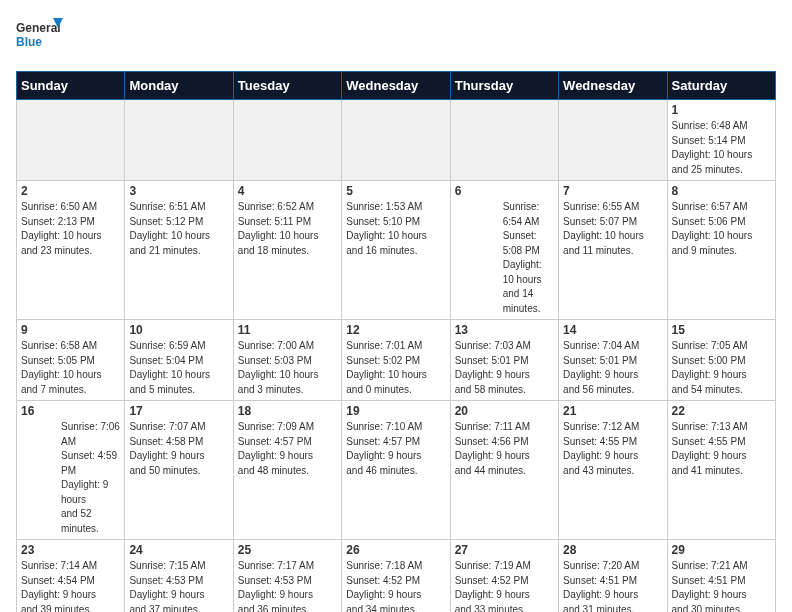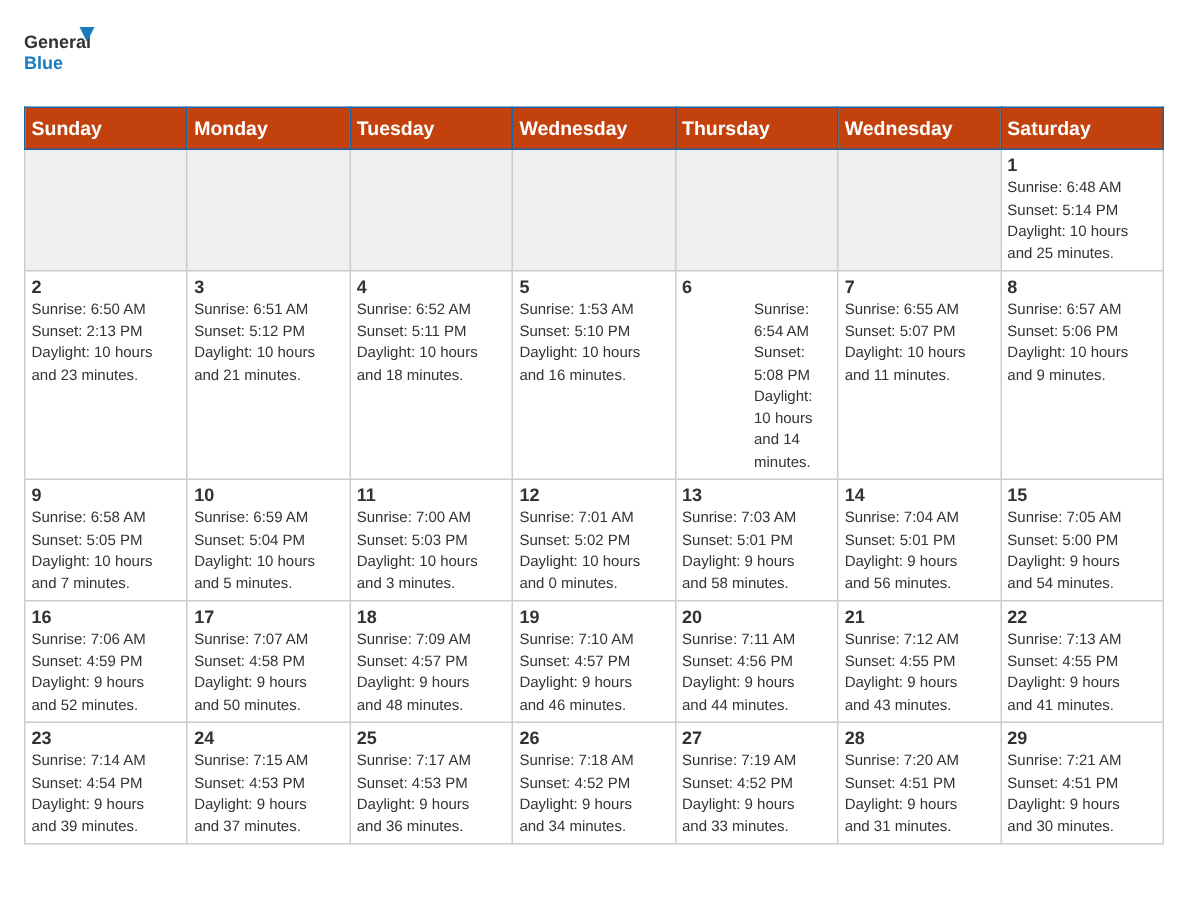--- a/index.html
+++ b/index.html
@@ -33,21 +33,21 @@
     .location {
       font-size: 14px;
       color: #555;
     }
     .calendar {
       width: 100%;
       border-collapse: collapse;
       border: 1px solid #ccc;
     }
     .calendar th {
-      background-color: #c2410c;
+      background-color: #0f172a;
       color: #fff;
       font-size: 13px;
       font-weight: bold;
       padding: 6px 4px;
       text-align: left;
       border: 1px solid #1565a8;
     }
     .calendar td {
       vertical-align: top;
       border: 1px solid #ccc;
@@ -219,21 +219,21 @@
           <span class="day-num">15</span>
           <div class="day-info" style="white-space: pre-line;">Sunrise: 7:05 AM
 Sunset: 5:00 PM
 Daylight: 9 hours
 and 54 minutes.</div>
         </td>
       </tr>
       <tr>
         <td>
           <span class="day-num">16</span>
-          <div class="day-info" style="white-space: pre-line;">Sunrise: 7:06 AM
+          <div class="day-info" style="white-space: pre-line; margin-left: 40px;">Sunrise: 7:06 AM
 Sunset: 4:59 PM
 Daylight: 9 hours
 and 52 minutes.</div>
         </td>
         <td>
           <span class="day-num">17</span>
           <div class="day-info" style="white-space: pre-line;">Sunrise: 7:07 AM
 Sunset: 4:58 PM
 Daylight: 9 hours
 and 50 minutes.</div>

